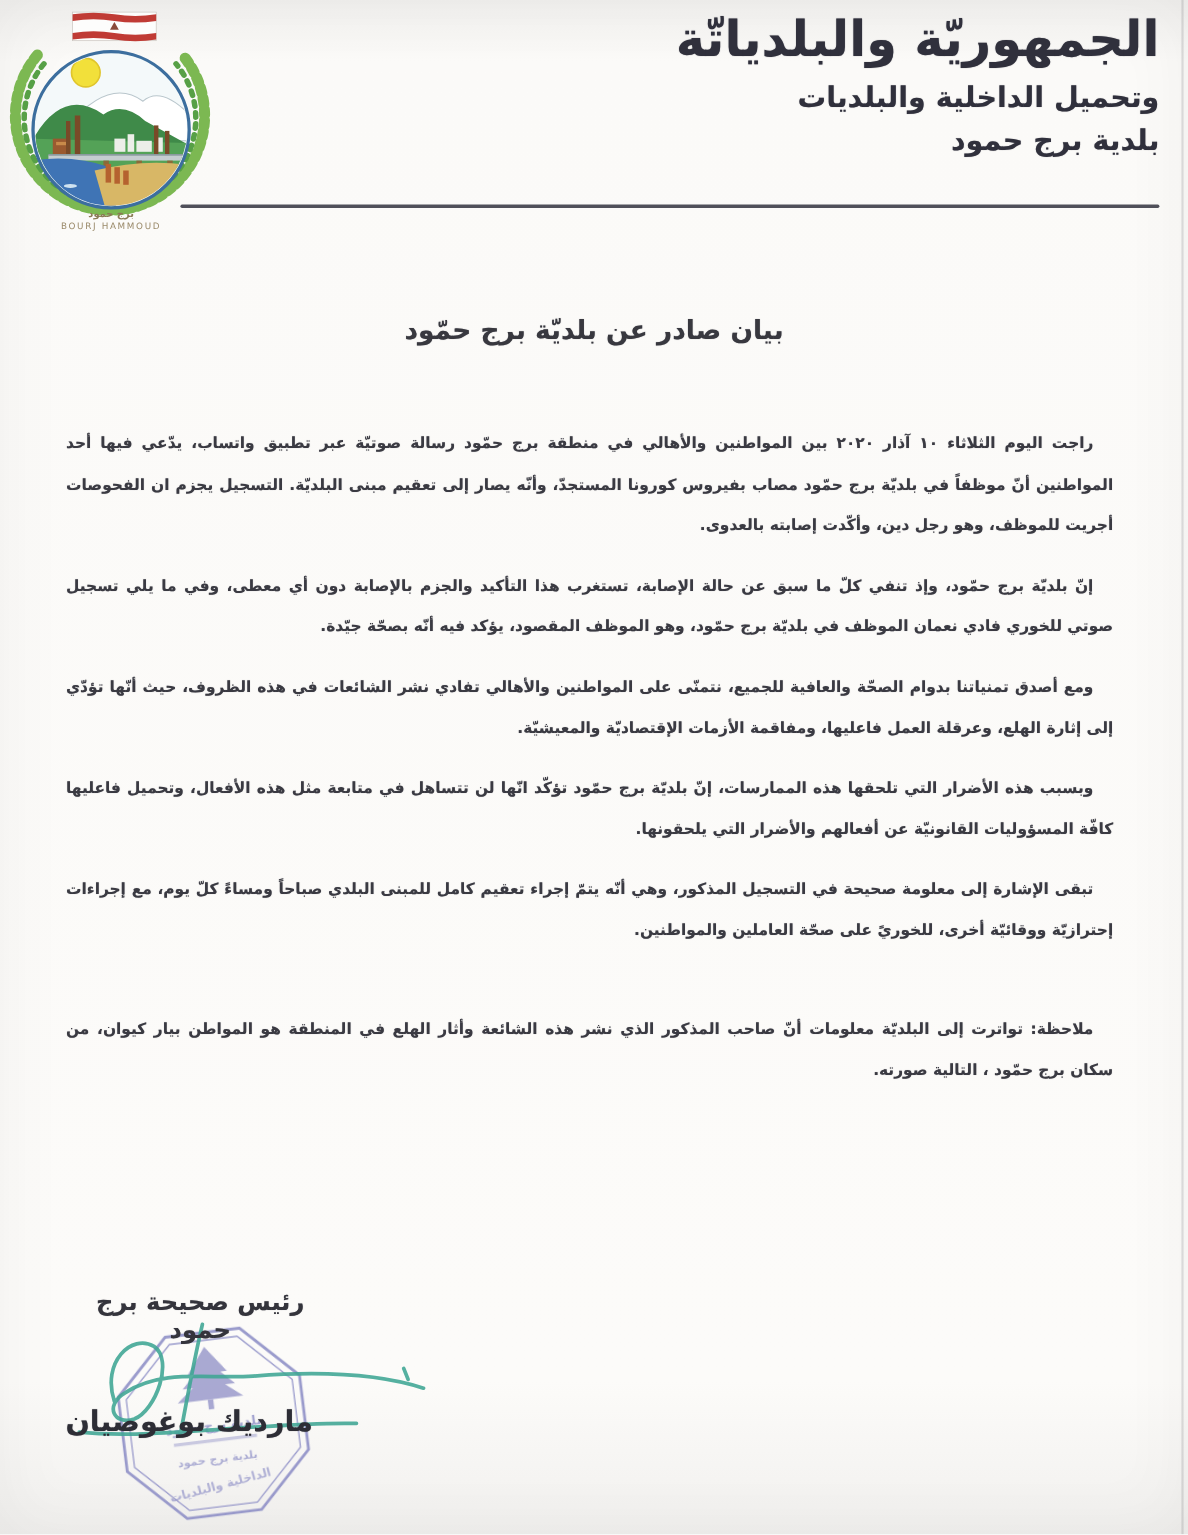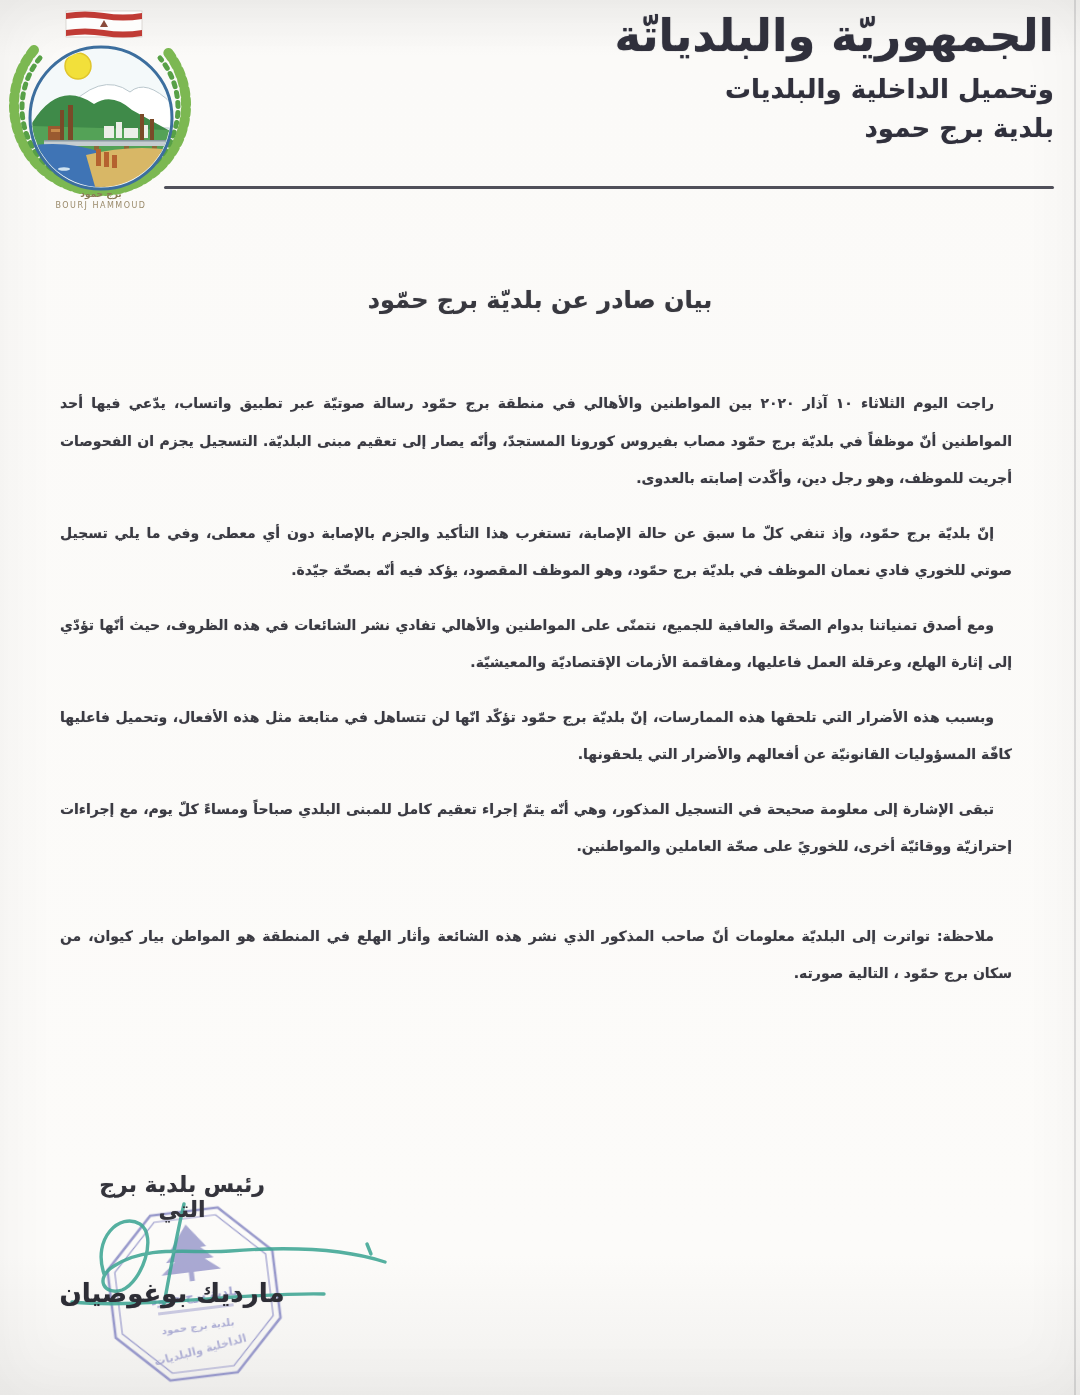--- a/index.html
+++ b/index.html
@@ -212,21 +212,21 @@
 
   <div class="body-text">
     <p>راجت اليوم الثلاثاء ١٠ آذار ٢٠٢٠ بين المواطنين والأهالي في منطقة برج حمّود رسالة صوتيّة عبر تطبيق واتساب، يدّعي فيها أحد المواطنين أنّ موظفاً في بلديّة برج حمّود مصاب بفيروس كورونا المستجدّ، وأنّه يصار إلى تعقيم مبنى البلديّة. التسجيل يجزم ان الفحوصات أجريت للموظف، وهو رجل دين، وأكّدت إصابته بالعدوى.</p>
     <p>إنّ بلديّة برج حمّود، وإذ تنفي كلّ ما سبق عن حالة الإصابة، تستغرب هذا التأكيد والجزم بالإصابة دون أي معطى، وفي ما يلي تسجيل صوتي للخوري  فادي نعمان الموظف في بلديّة برج حمّود، وهو الموظف المقصود، يؤكد فيه أنّه بصحّة جيّدة.</p>
     <p>ومع أصدق تمنياتنا بدوام الصحّة والعافية للجميع، نتمنّى على المواطنين والأهالي تفادي نشر الشائعات في هذه الظروف، حيث أنّها تؤدّي إلى إثارة الهلع، وعرقلة العمل فاعليها، ومفاقمة الأزمات الإقتصاديّة والمعيشيّة.</p>
     <p>وبسبب هذه الأضرار التي تلحقها هذه الممارسات، إنّ بلديّة برج حمّود تؤكّد انّها لن تتساهل في متابعة مثل هذه الأفعال، وتحميل فاعليها كافّة المسؤوليات القانونيّة عن أفعالهم والأضرار التي يلحقونها.</p>
     <p>تبقى الإشارة إلى معلومة صحيحة في التسجيل المذكور، وهي أنّه يتمّ إجراء تعقيم كامل للمبنى البلدي صباحاً ومساءً كلّ يوم، مع إجراءات إحترازيّة ووقائيّة أخرى، للخوريً على صحّة العاملين والمواطنين.</p>
     <p class="note">ملاحظة: تواترت إلى البلديّة معلومات أنّ صاحب المذكور الذي نشر هذه الشائعة وأثار الهلع في المنطقة هو المواطن بيار كيوان، من سكان برج حمّود ، التالية صورته.</p>
   </div>
 
-  <div class="sig-role">رئيس بلدية برج التي</div>
+  <div class="sig-role">رئيس صحيحة برج حمود</div>
 
   <svg class="stamp" viewBox="0 0 192 192">
     <polygon points="179,130 130,179 62,179 13,130 13,62 62,13 130,13 179,62" fill="none" stroke="#8d8ec6" stroke-width="2.6"></polygon>
     <polygon points="172,127 127,172 65,172 20,127 20,65 65,20 127,20 172,65" fill="none" stroke="#8d8ec6" stroke-width="1.2"></polygon>
     <g fill="#8d8ec6" opacity="0.85">
       <polygon points="96,26 78,50 114,50"></polygon>
       <polygon points="96,38 72,62 120,62"></polygon>
       <polygon points="96,50 66,74 126,74"></polygon>
       <rect x="93.5" y="74" width="5" height="9"></rect>
     </g>

